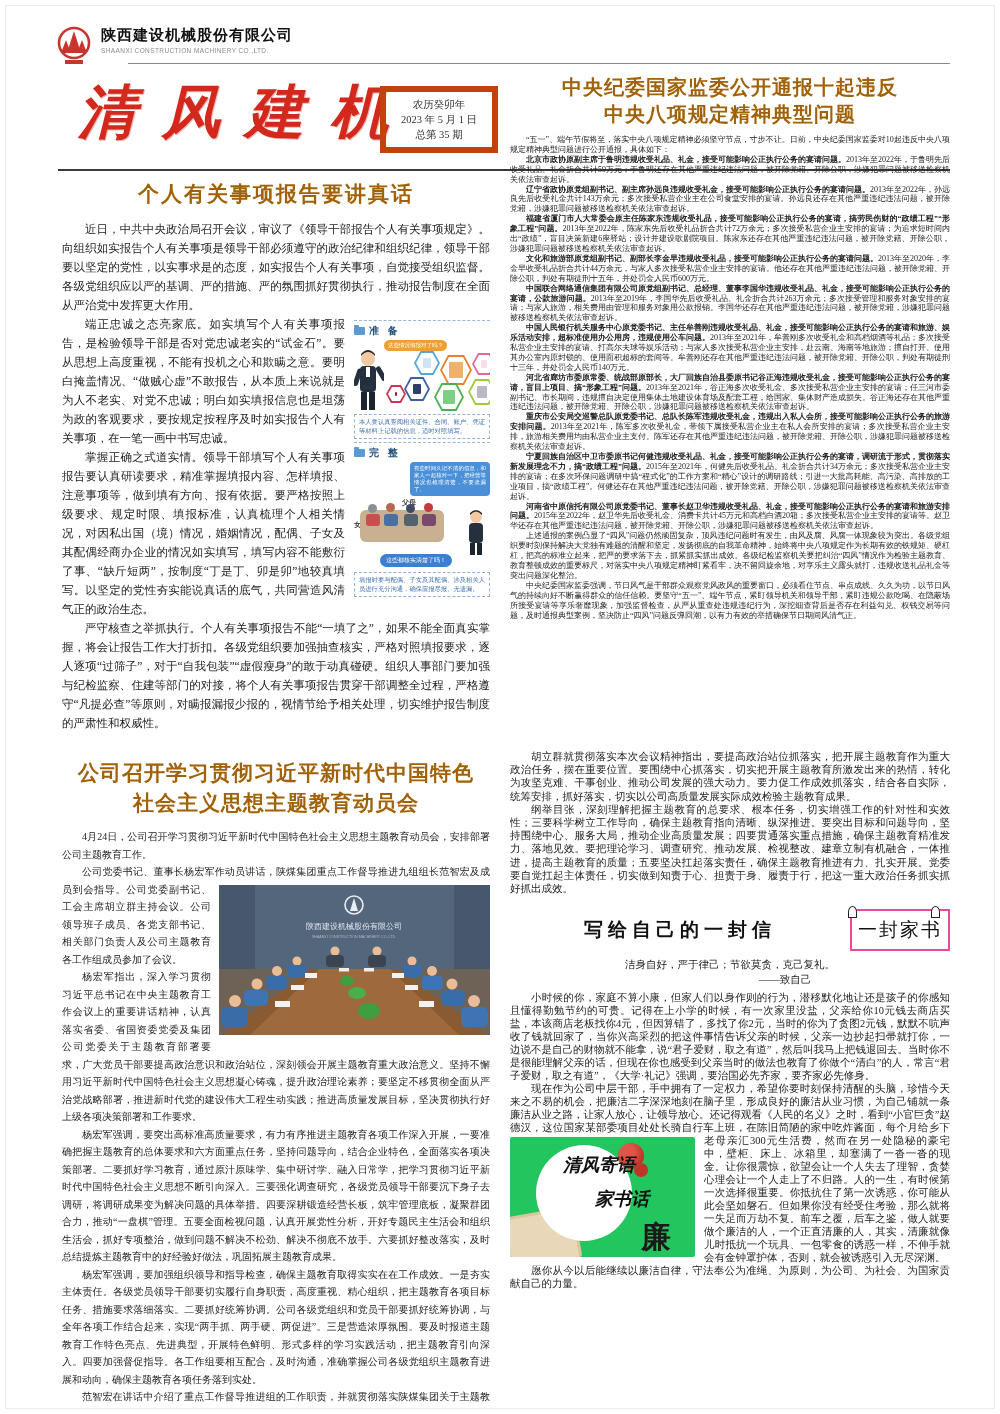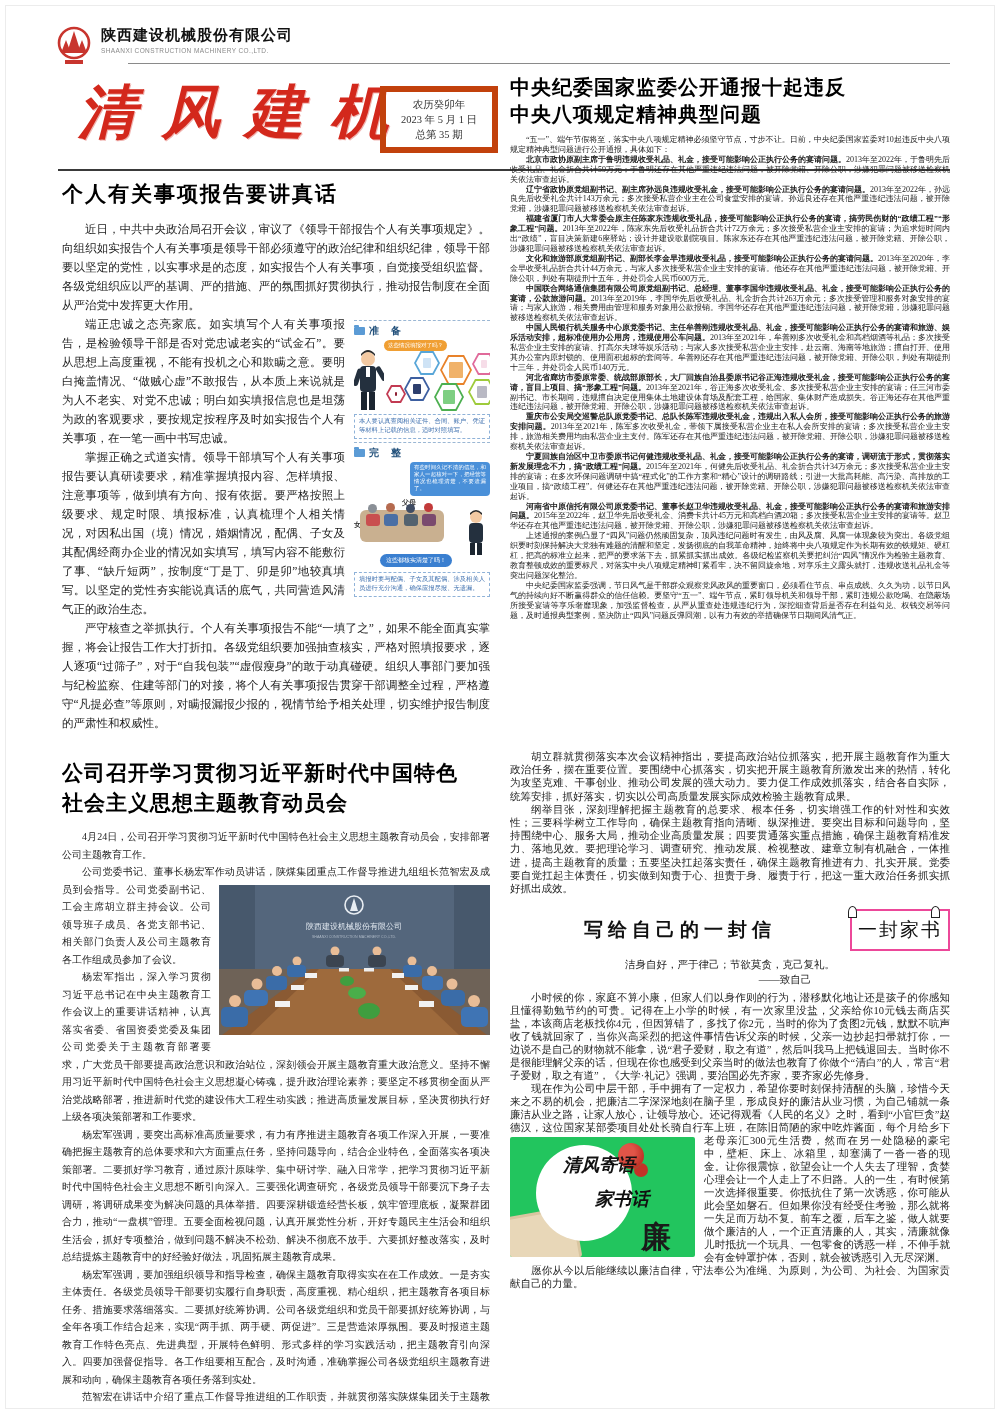--- a/index.html
+++ b/index.html
@@ -19,34 +19,34 @@
              text-align:center;font-size:10.5px;line-height:15px;color:#333;}
   .header-rule{position:absolute;left:58px;top:169px;width:892px;border-top:2px solid #3a3a3a;}
 
   
   .col{position:absolute;}
   .col.tl{left:62px;top:180px;width:428px;max-height:572px;overflow:hidden;}
   .col.tr{left:510px;top:74px;width:440px;max-height:640px;overflow:hidden;}
   .col.bl{left:62px;top:758px;width:428px;max-height:650px;overflow:hidden;}
   .col.br{left:510px;top:750px;width:440px;max-height:660px;overflow:hidden;}
 
-  h2.art-title{margin:0 0 10px 0;font-family:"Liberation Sans",sans-serif;
-               font-weight:bold;color:#000000;}
+  h2.art-title{margin:0 0 10px 0;text-align:center;font-family:"Liberation Sans",sans-serif;
+               font-weight:bold;color:#a16207;}
   .tl h2.art-title{font-size:21px;letter-spacing:2px;margin-bottom:12px;}
   .tr h2.art-title{font-size:20px;line-height:27px;letter-spacing:1px;margin-bottom:7px;}
   .bl h2.art-title{font-size:21px;line-height:30px;letter-spacing:1px;margin-bottom:10px;}
 
   .body-a p{margin:0;font-size:11.5px;line-height:19px;text-align:justify;text-indent:2em;color:#1c1c1c;}
   .body-b p{margin:0;font-size:8px;line-height:9.9px;text-align:justify;text-indent:2em;color:#222;}
   .body-b b{font-family:"Liberation Sans",sans-serif;}
   .body-c p{margin:0;font-size:10px;line-height:17.5px;text-align:justify;text-indent:2em;color:#1c1c1c;}
   .body-d p{margin:0;font-size:10.5px;line-height:13px;text-align:justify;text-indent:2em;color:#222;}
 
   
-  .infographic{float:right;width:136px;margin:2px 0 4px 9px;font-family:Liberation Mono, monospace;}
+  .infographic{float:right;width:136px;margin:2px 0 4px 9px;font-family:Liberation Sans, sans-serif;}
   .ig-dash{border-top:1px dashed #9bb7d4;margin:3px 0;}
   .ig-label{display:flex;align-items:center;gap:4px;color:#1f4e79;font-weight:bold;font-size:10px;
             letter-spacing:3px;margin:2px 0;}
   .folder{width:11px;height:8px;background:#5b9bd5;border-radius:1px;position:relative;}
   .folder:before{content:"";position:absolute;left:0;top:-2px;width:5px;height:2px;background:#5b9bd5;border-radius:1px 1px 0 0;}
   .ig-scene{position:relative;}
   .scene1{height:74px;}
   .bubble-o{position:absolute;left:30px;top:0;background:#f09f33;color:#fff;font-size:5.5px;
             padding:2px 4px;border-radius:6px;white-space:nowrap;}
   .man{position:absolute;}

